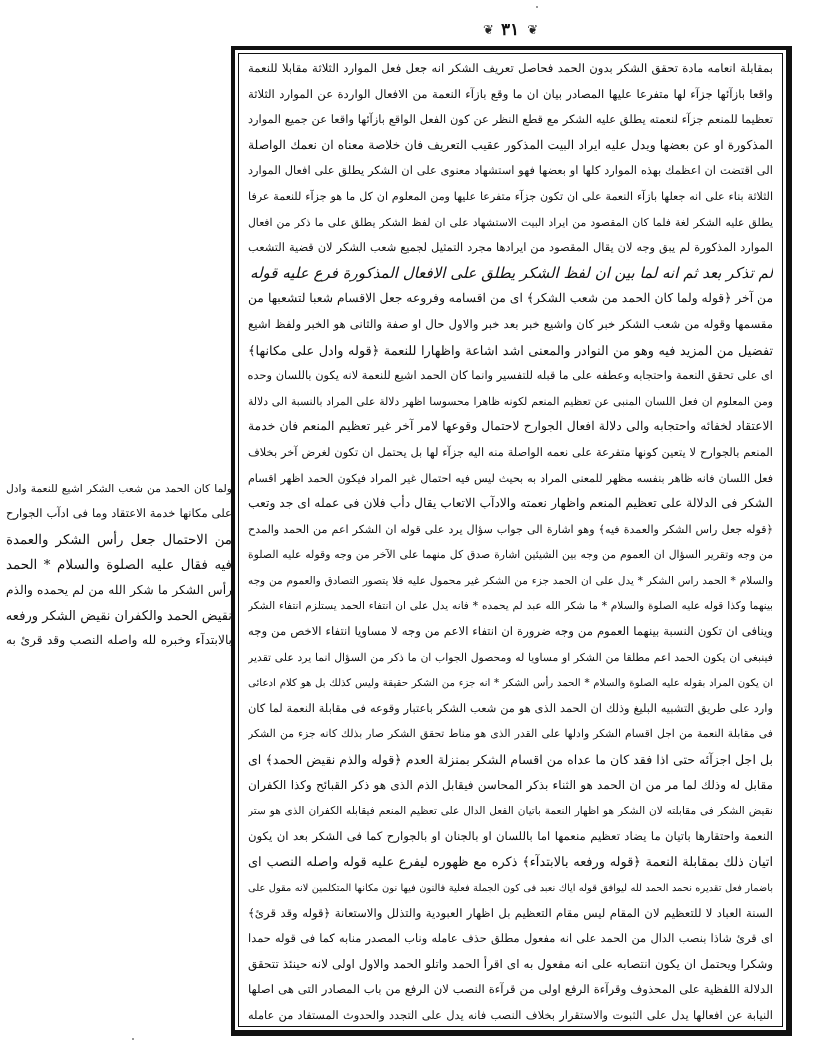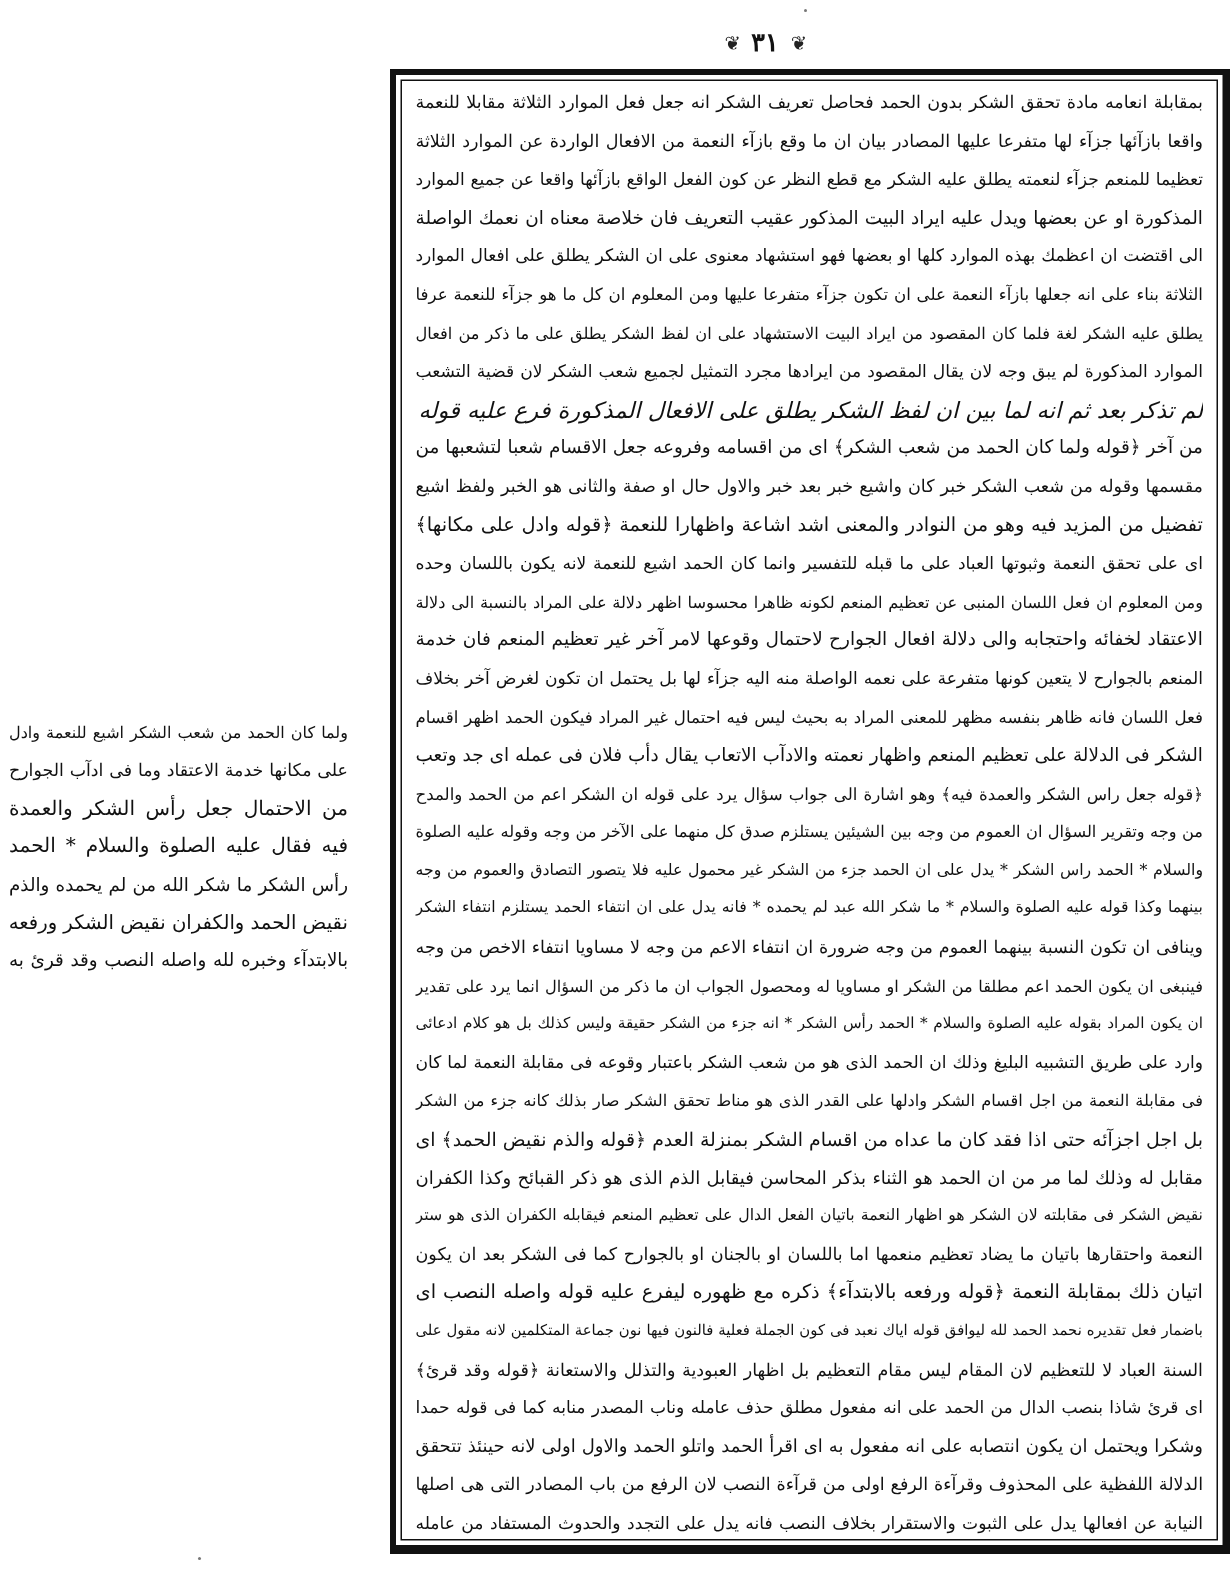--- a/index.html
+++ b/index.html
@@ -9,21 +9,21 @@
   }
   .page-number {
     position: absolute; top: 17px; left: 455px; width: 110px; height: 24px;
     display: flex; align-items: center; justify-content: center; gap: 8px;
     direction: rtl;
   }
   .page-number .num { font-size: 17px; font-weight: bold; line-height: 1; }
   .ornament { font-size: 13px; line-height: 1; color: #222; letter-spacing: -1px; }
 
   .frame-outer {
-    position: absolute; left: 260px; top: 46px; width: 561px; height: 990px;
+    position: absolute; left: 231px; top: 46px; width: 561px; height: 990px;
     border-top: 4px solid #111; border-left: 4px solid #111;
     border-right: 6px solid #111; border-bottom: 6px solid #111;
     box-sizing: border-box;
   }
   .frame-inner {
     position: absolute; left: 3px; top: 3px; right: 3px; bottom: 3px;
     border: 1px solid #111; box-sizing: border-box;
   }
   .main-text {
     position: absolute; left: 9px; right: 9px; top: 2px; bottom: 2px;
@@ -63,41 +63,41 @@
       <span class="line" style="font-size: 11.4px;">تعظيما للمنعم جزآء لنعمته يطلق عليه الشكر مع قطع النظر عن كون الفعل الواقع بازآئها واقعا عن جميع الموارد</span>
       <span class="line" style="font-size: 12.3px;">المذكورة او عن بعضها ويدل عليه ايراد البيت المذكور عقيب التعريف فان خلاصة معناه ان نعمك الواصلة</span>
       <span class="line" style="font-size: 11.4px;">الى اقتضت ان اعظمك بهذه الموارد كلها او بعضها فهو استشهاد معنوى على ان الشكر يطلق على افعال الموارد</span>
       <span class="line" style="font-size: 11.1px;">الثلاثة بناء على انه جعلها بازآء النعمة على ان تكون جزآء متفرعا عليها ومن المعلوم ان كل ما هو جزآء للنعمة عرفا</span>
       <span class="line" style="font-size: 10.8px;">يطلق عليه الشكر لغة فلما كان المقصود من ايراد البيت الاستشهاد على ان لفظ الشكر يطلق على ما ذكر من افعال</span>
       <span class="line" style="font-size: 11.4px;">الموارد المذكورة لم يبق وجه لان يقال المقصود من ايرادها مجرد التمثيل لجميع شعب الشكر لان قضية التشعب</span>
       <span class="line" style="font-size: 15px; font-style: italic;">لم تذكر بعد ثم انه لما بين ان لفظ الشكر يطلق على الافعال المذكورة فرع عليه قوله فهو اعم منهما من وجه واخص</span>
       <span class="line" style="font-size: 12.3px;">من آخر ﴿قوله ولما كان الحمد من شعب الشكر﴾ اى من اقسامه وفروعه جعل الاقسام شعبا لتشعبها من</span>
       <span class="line" style="font-size: 11.7px;">مقسمها وقوله من شعب الشكر خبر كان واشيع خبر بعد خبر والاول حال او صفة والثانى هو الخبر ولفظ اشيع</span>
       <span class="line" style="font-size: 12.9px;">تفضيل من المزيد فيه وهو من النوادر والمعنى اشد اشاعة واظهارا للنعمة ﴿قوله وادل على مكانها﴾</span>
-      <span class="line" style="font-size: 11.4px;">اى على تحقق النعمة وثبوتها العباد على ما قبله للتفسير وانما كان الحمد اشيع للنعمة لانه يكون باللسان وحده</span>
+      <span class="line" style="font-size: 11.4px;">اى على تحقق النعمة واحتجابه وعطفه على ما قبله للتفسير وانما كان الحمد اشيع للنعمة لانه يكون باللسان وحده</span>
       <span class="line" style="font-size: 10.8px;">ومن المعلوم ان فعل اللسان المنبى عن تعظيم المنعم لكونه ظاهرا محسوسا اظهر دلالة على المراد بالنسبة الى دلالة</span>
       <span class="line" style="font-size: 12.3px;">الاعتقاد لخفائه واحتجابه والى دلالة افعال الجوارح لاحتمال وقوعها لامر آخر غير تعظيم المنعم فان خدمة</span>
       <span class="line" style="font-size: 11.4px;">المنعم بالجوارح لا يتعين كونها متفرعة على نعمه الواصلة منه اليه جزآء لها بل يحتمل ان تكون لغرض آخر بخلاف</span>
       <span class="line" style="font-size: 11.1px;">فعل اللسان فانه ظاهر بنفسه مظهر للمعنى المراد به بحيث ليس فيه احتمال غير المراد فيكون الحمد اظهر اقسام</span>
       <span class="line" style="font-size: 12.3px;">الشكر فى الدلالة على تعظيم المنعم واظهار نعمته والادآب الاتعاب يقال دأب فلان فى عمله اى جد وتعب</span>
       <span class="line" style="font-size: 11.1px;">﴿قوله جعل راس الشكر والعمدة فيه﴾ وهو اشارة الى جواب سؤال يرد على قوله ان الشكر اعم من الحمد والمدح</span>
-      <span class="line" style="font-size: 10.8px;">من وجه وتقرير السؤال ان العموم من وجه بين الشيئين يستلزم صدق كل منهما على الآخر من وجه وقوله عليه الصلوة</span>
+      <span class="line" style="font-size: 10.8px;">من وجه وتقرير السؤال ان العموم من وجه بين الشيئين اشارة صدق كل منهما على الآخر من وجه وقوله عليه الصلوة</span>
       <span class="line" style="font-size: 10.5px;">والسلام * الحمد راس الشكر * يدل على ان الحمد جزء من الشكر غير محمول عليه فلا يتصور التصادق والعموم من وجه</span>
       <span class="line" style="font-size: 10.5px;">بينهما وكذا قوله عليه الصلوة والسلام * ما شكر الله عبد لم يحمده * فانه يدل على ان انتفاء الحمد يستلزم انتفاء الشكر</span>
       <span class="line" style="font-size: 11.7px;">وينافى ان تكون النسبة بينهما العموم من وجه ضرورة ان انتفاء الاعم من وجه لا مساويا انتفاء الاخص من وجه</span>
       <span class="line" style="font-size: 10.8px;">فينبغى ان يكون الحمد اعم مطلقا من الشكر او مساويا له ومحصول الجواب ان ما ذكر من السؤال انما يرد على تقدير</span>
       <span class="line" style="font-size: 10.2px;">ان يكون المراد بقوله عليه الصلوة والسلام * الحمد رأس الشكر * انه جزء من الشكر حقيقة وليس كذلك بل هو كلام ادعائى</span>
       <span class="line" style="font-size: 11.4px;">وارد على طريق التشبيه البليغ وذلك ان الحمد الذى هو من شعب الشكر باعتبار وقوعه فى مقابلة النعمة لما كان</span>
       <span class="line" style="font-size: 10.8px;">فى مقابلة النعمة من اجل اقسام الشكر وادلها على القدر الذى هو مناط تحقق الشكر صار بذلك كانه جزء من الشكر</span>
       <span class="line" style="font-size: 12.6px;">بل اجل اجزآئه حتى اذا فقد كان ما عداه من اقسام الشكر بمنزلة العدم ﴿قوله والذم نقيض الحمد﴾ اى</span>
       <span class="line" style="font-size: 12px;">مقابل له وذلك لما مر من ان الحمد هو الثناء بذكر المحاسن فيقابل الذم الذى هو ذكر القبائح وكذا الكفران</span>
       <span class="line" style="font-size: 10.5px;">نقيض الشكر فى مقابلته لان الشكر هو اظهار النعمة باتيان الفعل الدال على تعظيم المنعم فيقابله الكفران الذى هو ستر</span>
       <span class="line" style="font-size: 11.7px;">النعمة واحتقارها باتيان ما يضاد تعظيم منعمها اما باللسان او بالجنان او بالجوارح كما فى الشكر بعد ان يكون</span>
       <span class="line" style="font-size: 12.9px;">اتيان ذلك بمقابلة النعمة ﴿قوله ورفعه بالابتدآء﴾ ذكره مع ظهوره ليفرع عليه قوله واصله النصب اى</span>
-      <span class="line" style="font-size: 9.9px;">باضمار فعل تقديره نحمد الحمد لله ليوافق قوله اياك نعبد فى كون الجملة فعلية فالنون فيها نون جماعة المتكلمين لانه مقول على</span>
+      <span class="line" style="font-size: 9.9px;">باضمار فعل تقديره نحمد الحمد لله ليوافق قوله اياك نعبد فى كون الجملة فعلية فالنون فيها نون مكانها المتكلمين لانه مقول على</span>
       <span class="line" style="font-size: 11.7px;">السنة العباد لا للتعظيم لان المقام ليس مقام التعظيم بل اظهار العبودية والتذلل والاستعانة ﴿قوله وقد قرئ﴾</span>
       <span class="line" style="font-size: 11.4px;">اى قرئ شاذا بنصب الدال من الحمد على انه مفعول مطلق حذف عامله وناب المصدر منابه كما فى قوله حمدا</span>
       <span class="line" style="font-size: 12px;">وشكرا ويحتمل ان يكون انتصابه على انه مفعول به اى اقرأ الحمد واتلو الحمد والاول اولى لانه حينئذ تتحقق</span>
       <span class="line" style="font-size: 11.7px;">الدلالة اللفظية على المحذوف وقرآءة الرفع اولى من قرآءة النصب لان الرفع من باب المصادر التى هى اصلها</span>
       <span class="line" style="font-size: 11.4px;">النيابة عن افعالها يدل على الثبوت والاستقرار بخلاف النصب فانه يدل على التجدد والحدوث المستفاد من عامله</span>
     </div>
   </div>
 </div>
 
 <div class="margin-note">

